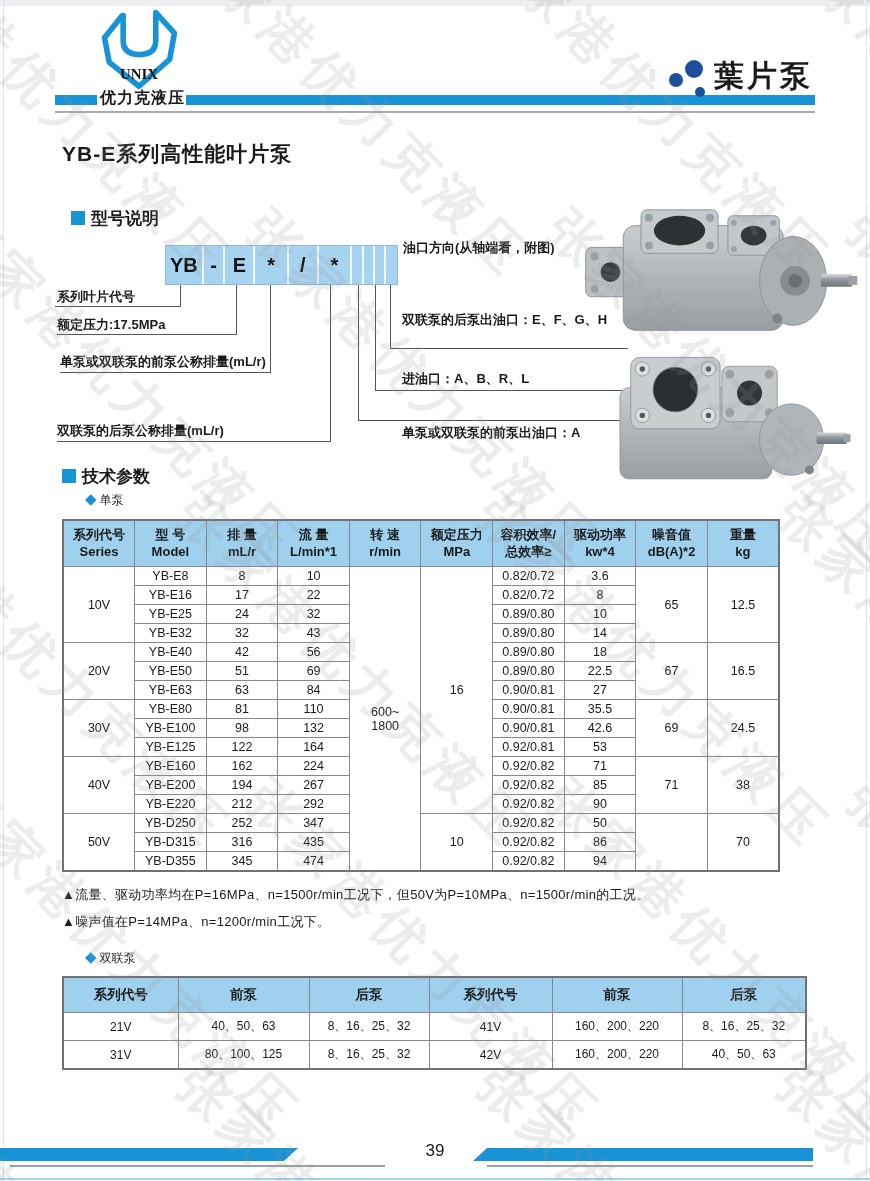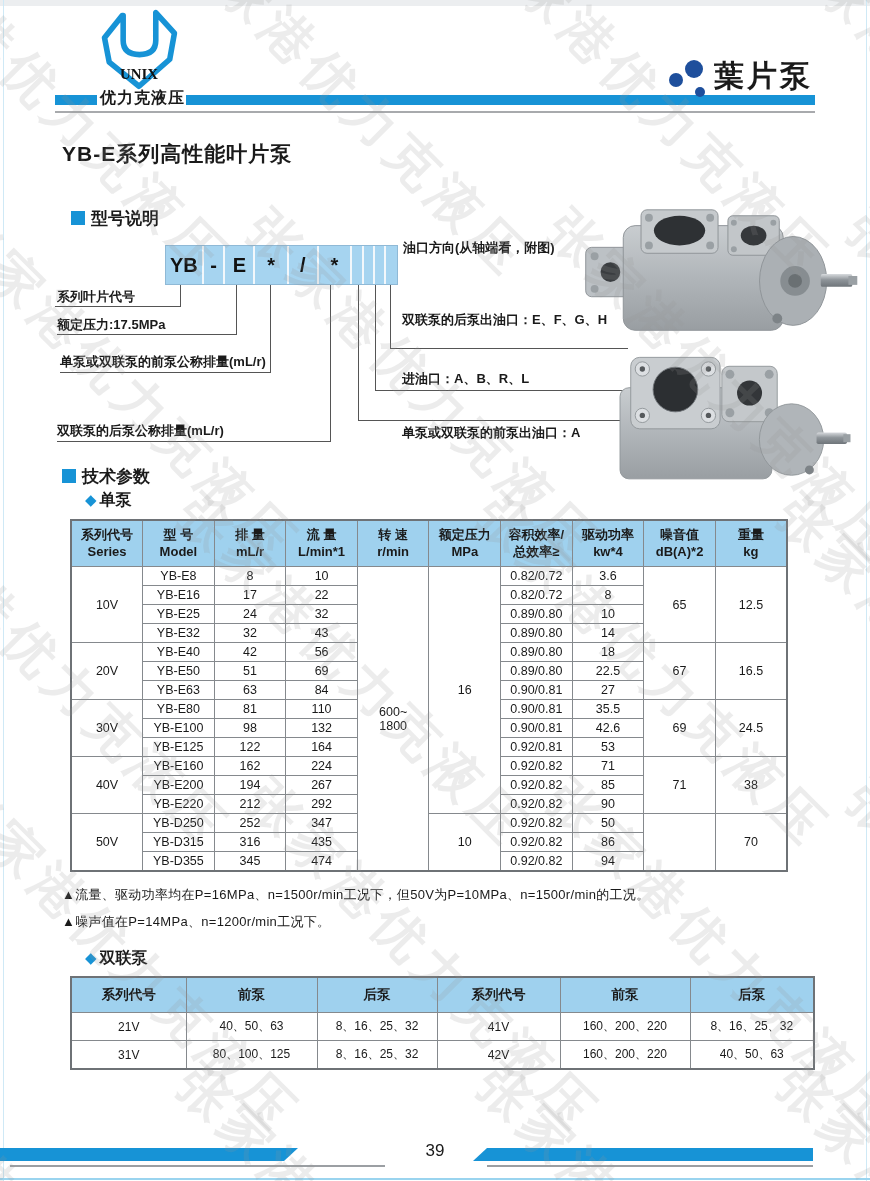--- a/index.html
+++ b/index.html
@@ -26,21 +26,21 @@
   .hdr-gray{left:55px;top:111px;width:760px;height:2px;background:#a8aaad;}
   .dots{left:666px;top:57px;width:46px;height:46px;}
   .page-title{left:714px;top:56px;font-size:30px;font-weight:bold;letter-spacing:3px;}
 
   .doc-title{left:62px;top:140px;font-size:21px;font-weight:bold;letter-spacing:1px;}
 
   .sq{display:inline-block;width:14px;height:14px;background:#1793d6;vertical-align:-1px;margin-right:6px;}
   .sec-head{font-size:17px;font-weight:bold;}
   .sec-model{left:62px;top:207px;margin-left:9px;}
   .sec-tech{left:62px;top:465px;}
-  .sub-head{font-size:16px;font-weight:bold;}
+  .sub-head{font-size:12px;font-weight:normal;}
   .diamond::before{content:"◆";color:#1793d6;font-size:15px;margin-right:3px;}
   .sub-single{left:85px;top:490px;}
   .sub-double{left:85px;top:948px;}
 
   
   .strip{left:165px;top:245px;width:233px;height:40px;display:flex;background:#a6d4f0;border:1px solid #8fb9d6;box-sizing:border-box;}
   .mbox{border-right:2px solid #f2f7fb;box-sizing:border-box;display:flex;align-items:center;justify-content:center;
         font-size:20px;font-weight:bold;color:#111;}
   .mbox:last-child{border-right:none;}
   .mbox:nth-child(1){width:38px;}.mbox:nth-child(2){width:22px;}.mbox:nth-child(3){width:30px;}
@@ -49,21 +49,21 @@
 
   .vl{position:absolute;width:1px;background:#555;}
   .hl{position:absolute;height:1px;background:#555;}
   .mlabel{position:absolute;font-size:13px;font-weight:bold;white-space:nowrap;}
 
   
   .pump1{left:583px;top:196px;width:278px;height:158px;}
   .pump2{left:593px;top:352px;width:272px;height:134px;}
 
   
-  table{border-collapse:collapse;table-layout:fixed;margin-left:8px;}
+  table{border-collapse:collapse;table-layout:fixed;}
   .tbl{position:absolute;background:#fff;}
   .tbl th,.tbl td{border:1px solid #85898d;text-align:center;padding:0;color:#1a1a1a;}
   .tbl thead th{background:#9fd1ee;font-weight:bold;font-size:13px;line-height:1.3;}
   .single{left:62px;top:519px;width:718px;}
   .single thead th{height:45px;}
   .single tbody td{height:18px;font-size:12.5px;}
   .single{border:2px solid #6e7276;}
   .double{left:62px;top:976px;width:743px;border:2px solid #6e7276;}
   .double thead th{height:34px;font-size:13.5px;}
   .double tbody td{height:27px;font-size:12px;}

